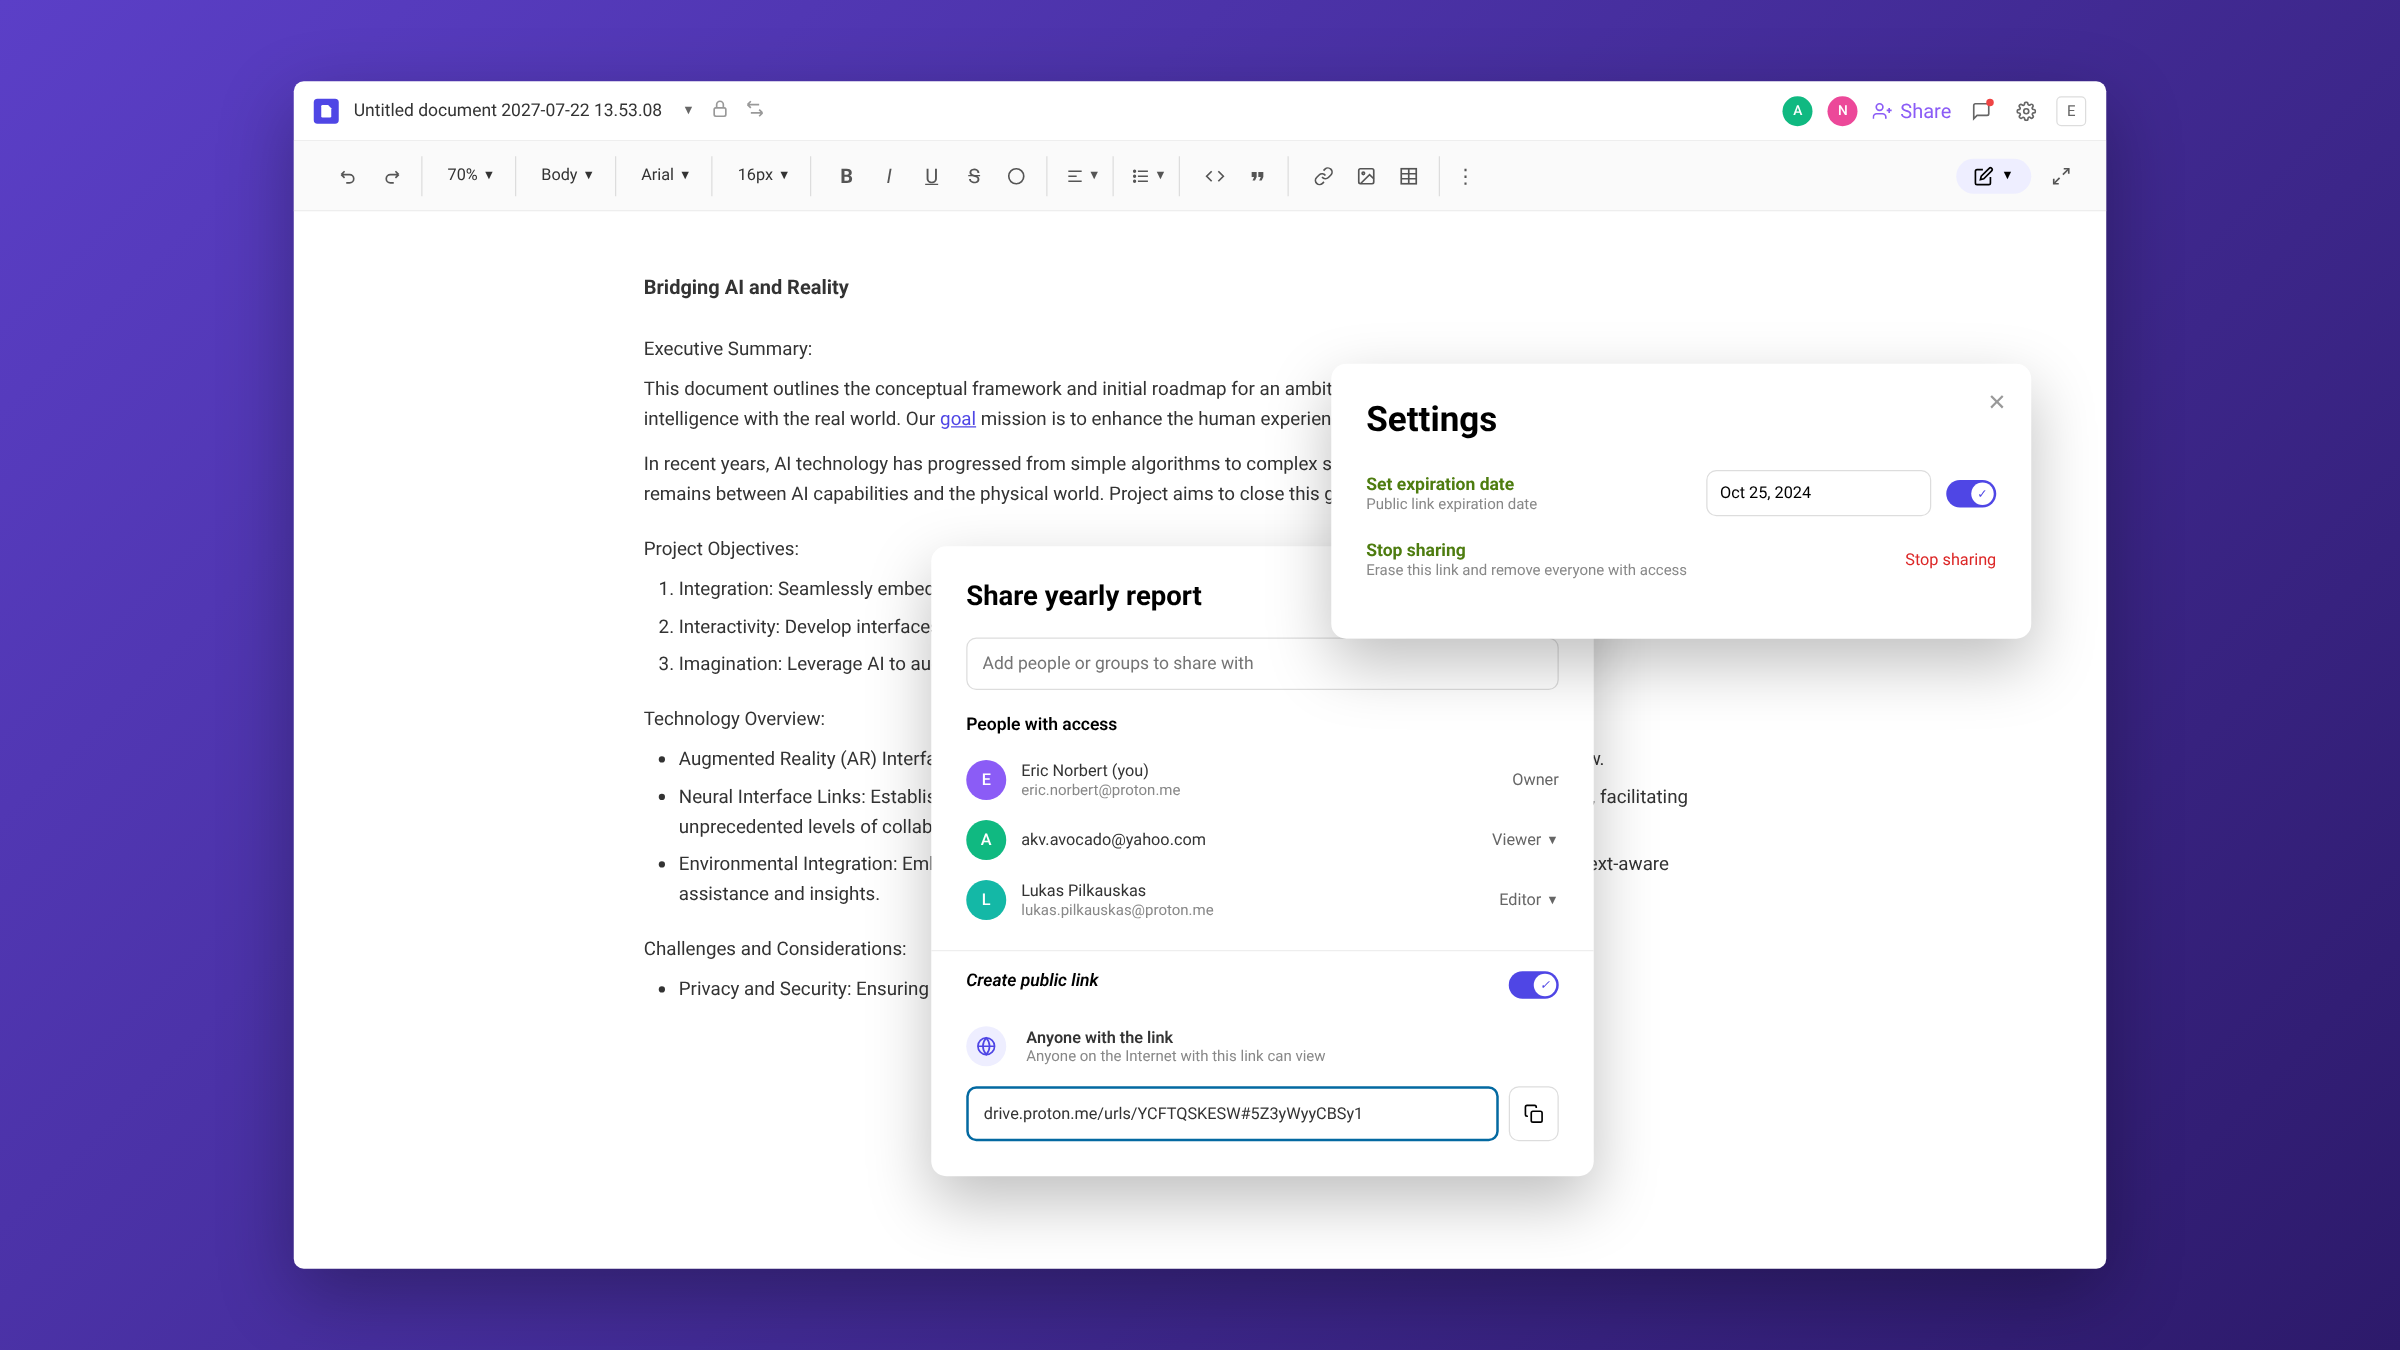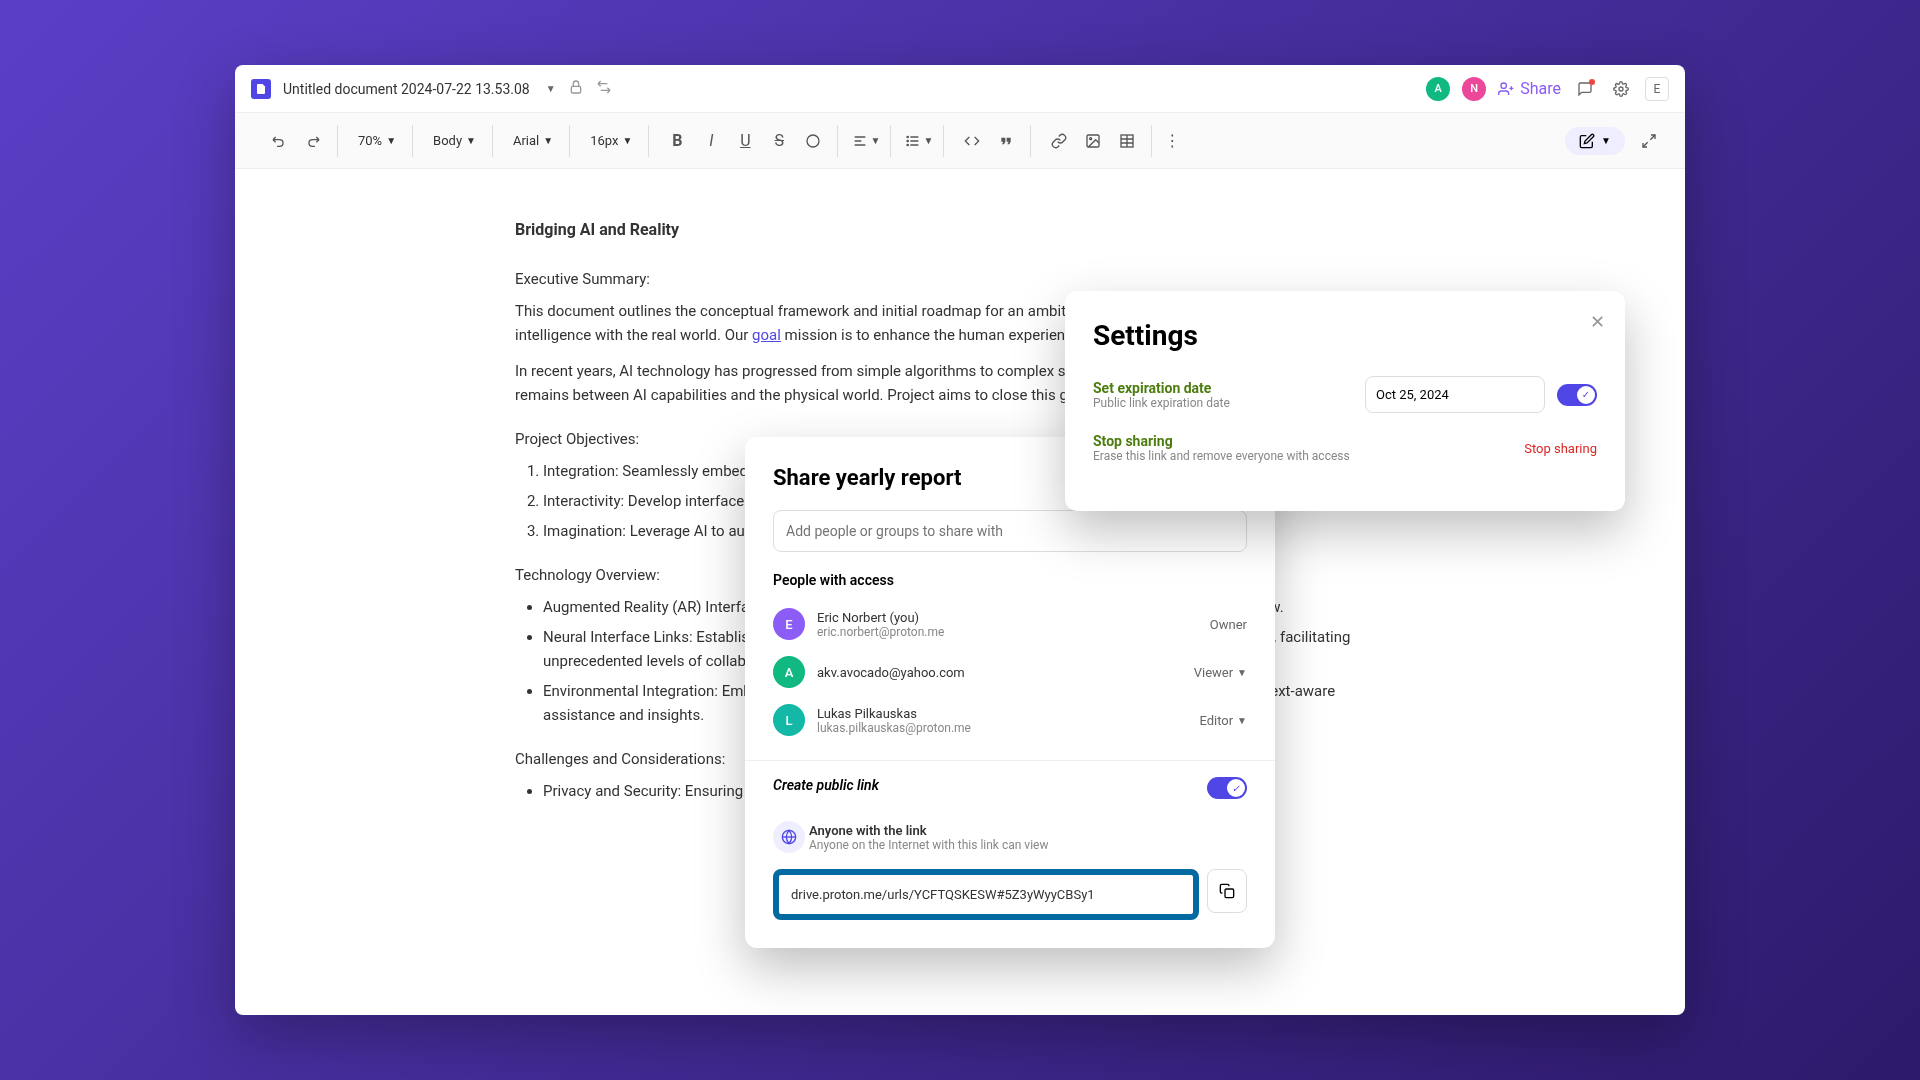--- a/index.html
+++ b/index.html
@@ -46,24 +46,24 @@
 .person-row { display: flex; align-items: center; gap: 12px; padding: 8px 0; }
 .person-avatar { width: 32px; height: 32px; border-radius: 50%; display: flex; align-items: center; justify-content: center; font-size: 13px; font-weight: 500; color: #fff; }
 .person-info { flex: 1; }
 .person-name { font-size: 13px; color: #333; }
 .person-email { font-size: 12px; color: #888; }
 .role { font-size: 13px; color: #666; display: flex; align-items: center; gap: 4px; }
 .divider { height: 1px; background: #eee; margin: 16px -28px; }
 .public-section { display: flex; justify-content: space-between; font-style: italic; }
 .toggle { width: 40px; height: 22px; background: #4f46e5; border-radius: 11px; position: relative; cursor: pointer; }
 .toggle::after { content: '✓'; position: absolute; right: 2px; top: 2px; width: 18px; height: 18px; background: #fff; border-radius: 50%; display: flex; align-items: center; justify-content: center; font-size: 10px; color: #4f46e5; }
-.link-row { display: flex; align-items: center; gap: 4px; margin-top: 16px; }
+.link-row { display: flex; align-items: center; gap: 16px; margin-top: 16px; }
 .globe-icon { width: 32px; height: 32px; border-radius: 50%; background: #eef; display: flex; align-items: center; justify-content: center; color: #4f46e5; }
 .link-input-row { display: flex; gap: 8px; margin-top: 16px; }
-.link-input { flex: 1; padding: 12px; border: 6px solid #0369a1; border-radius: 8px; font-size: 13px; color: #333; }
+.link-input { flex: 1; padding: 12px; border: 2px solid #0369a1; border-radius: 8px; font-size: 13px; color: #333; }
 .copy-btn { width: 40px; height: 44px; border: 1px solid #ddd; border-radius: 8px; display: flex; align-items: center; justify-content: center; cursor: pointer; }
 
 .settings-modal { left: 830px; top: 226px; width: 560px; padding: 28px; z-index: 10; }
 .settings-modal h2 { font-size: 28px; font-weight: 700; margin-bottom: 24px; }
 .close-x { position: absolute; top: 20px; right: 20px; cursor: pointer; color: #999; font-size: 18px; }
 .setting-row { display: flex; align-items: center; justify-content: space-between; margin-bottom: 20px; gap: 12px; }
 .setting-labels { flex: 1; }
 .setting-title { font-size: 14px; font-weight: 700; color: #4d7c0f; }
 .setting-sub { font-size: 12px; color: #888; }
 .setting-input { width: 180px; padding: 10px; border: 1px solid #ddd; border-radius: 8px; font-size: 13px; }
@@ -80,21 +80,21 @@
 <body>
 
 <div class="app-window">
 
   <div class="titlebar">
     <div class="doc-icon">
       <svg viewBox="0 0 24 24">
           <path d="M6 2h9l5 5v13a2 2 0 01-2 2H6a2 2 0 01-2-2V4a2 2 0 012-2z"></path>
         </svg>
     </div>
-    <span class="doc-title">Untitled document 2024-07-22 13.53.08</span>
+    <span class="doc-title">Untitled document 2027-07-22 13.53.08</span>
     <span class="title-chevron">▼</span>
     <div class="title-icons">
       <span><svg viewBox="0 0 24 24" fill="none" stroke="currentColor" stroke-width="2">
             <rect x="5" y="11" width="14" height="10" rx="2"></rect>
             <path d="M8 11V7a4 4 0 018 0v4"></path>
           </svg></span>
       <span><svg viewBox="0 0 24 24" fill="none" stroke="currentColor" stroke-width="2">
             <path d="M3 7h14M3 7l4-4M3 7l4 4M21 17H7M21 17l-4-4M21 17l-4 4"></path>
           </svg></span>
     </div>

